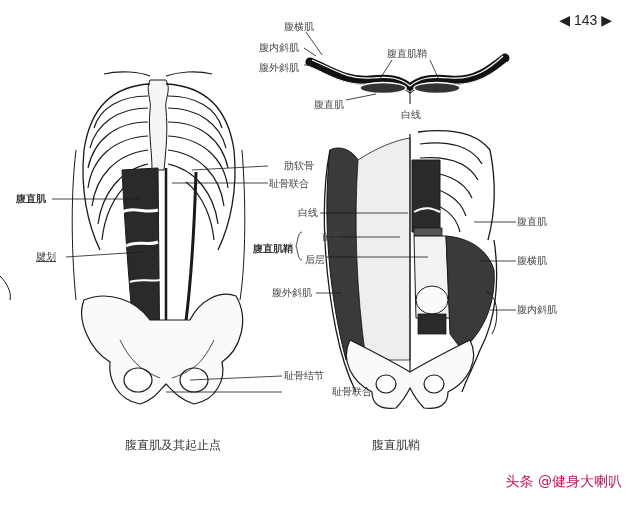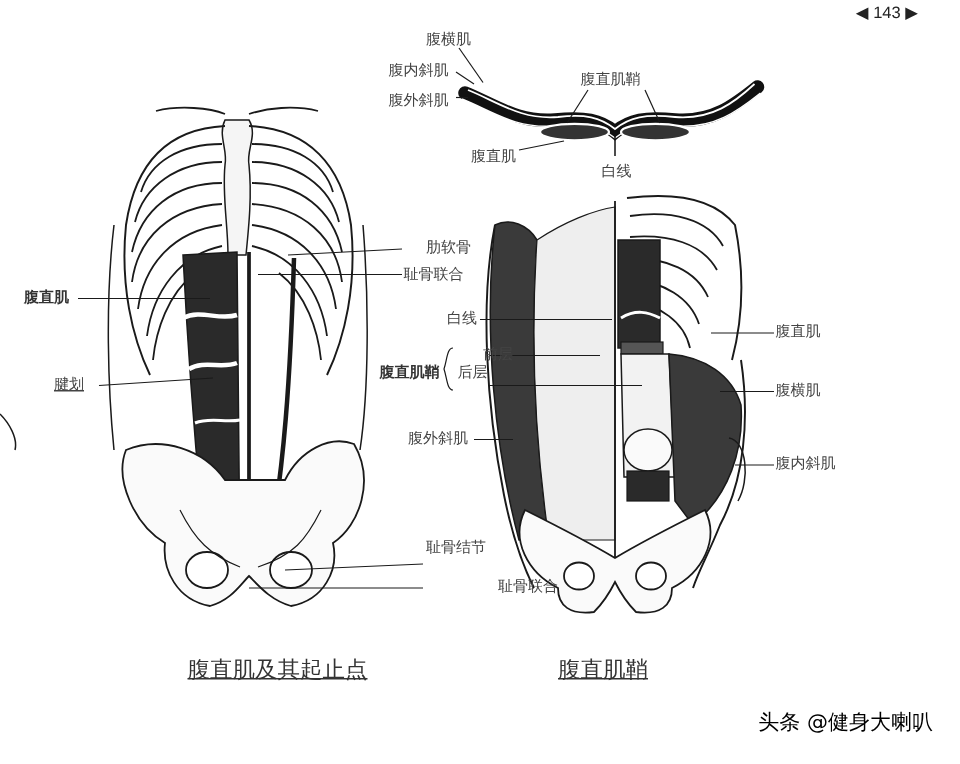--- a/index.html
+++ b/index.html
@@ -1,23 +1,23 @@
 <!DOCTYPE html>
 <html><head>
 <meta charset="utf-8">
 <style>
   html, body { margin:0; padding:0; }
   body { width:640px; height:509px; background:#ffffff; position:relative; overflow:hidden;
          font-family:"DejaVu Serif", serif; color:#333; }
   .lbl { position:absolute; font-size:10px; color:#444; white-space:nowrap; line-height:12px; }
   .lbl-bold { font-family:"DejaVu Sans", sans-serif; font-weight:bold; font-size:10px; color:#333; }
-  .caption { position:absolute; font-family:"DejaVu Sans", sans-serif; font-size:15px; color:#333; white-space:nowrap;text-decoration:underline; }
-  .pager { position:absolute; right:28px; top:2px; font-family:"Liberation Sans", sans-serif; font-size:11px; color:#222; }
+  .caption { position:absolute; font-family:"DejaVu Sans", sans-serif; font-size:12px; color:#333; white-space:nowrap; }
+  .pager { position:absolute; right:28px; top:12px; font-family:"Liberation Sans", sans-serif; font-size:14px; color:#222; }
   .pager span { display:inline-block; }
-  .watermark { position:absolute; right:18px; bottom:18px; font-family:"DejaVu Sans", sans-serif; font-size:14px; color:#000000; }
+  .watermark { position:absolute; right:18px; bottom:18px; font-family:"DejaVu Sans", sans-serif; font-size:14px; color:#be185d; }
   svg { position:absolute; left:0; top:0; }
 </style>
 </head>
 <body>
 
 <div class="pager">
   <span>◀</span>
   <span>143</span>
   <span>▶</span>
 </div>
@@ -144,27 +144,27 @@
 <div class="lbl" style="left:259px; top:42px;">腹内斜肌</div>
 <div class="lbl" style="left:259px; top:62px;">腹外斜肌</div>
 <div class="lbl" style="left:387px; top:48px;">腹直肌鞘</div>
 <div class="lbl" style="left:314px; top:99px;">腹直肌</div>
 <div class="lbl" style="left:401px; top:109px;">白线</div>
 
 <div class="lbl" style="left:284px; top:160px;">肋软骨</div>
 <div class="lbl" style="left:269px; top:178px;">耻骨联合</div>
 <div class="lbl lbl-bold" style="left:16px; top:193px;">腹直肌</div>
 <div class="lbl" style="left:36px; top:251px;text-decoration:underline;">腱划</div>
-<div class="lbl" style="left:284px; top:360px;">耻骨结节</div>
+<div class="lbl" style="left:284px; top:370px;">耻骨结节</div>
 <div class="lbl" style="left:284px; top:386px;padding-left:48px;">耻骨联合</div>
 
 <div class="lbl" style="left:298px; top:207px;">白线</div>
 <div class="lbl lbl-bold" style="left:253px; top:243px;">腹直肌鞘</div>
 <div class="lbl" style="left:322px; top:231px;">前层</div>
-<div class="lbl" style="left:305px; top:243px;">后层</div>
+<div class="lbl" style="left:305px; top:254px;">后层</div>
 <div class="lbl" style="left:272px; top:287px;">腹外斜肌</div>
 <div class="lbl" style="left:517px; top:216px;">腹直肌</div>
 <div class="lbl" style="left:517px; top:255px;">腹横肌</div>
 <div class="lbl" style="left:517px; top:304px;">腹内斜肌</div>
 
 <div class="caption" style="left:125px; top:437px;">腹直肌及其起止点</div>
 <div class="caption" style="left:372px; top:437px;">腹直肌鞘</div>
 
 <div class="watermark">头条 @健身大喇叭</div>
 

